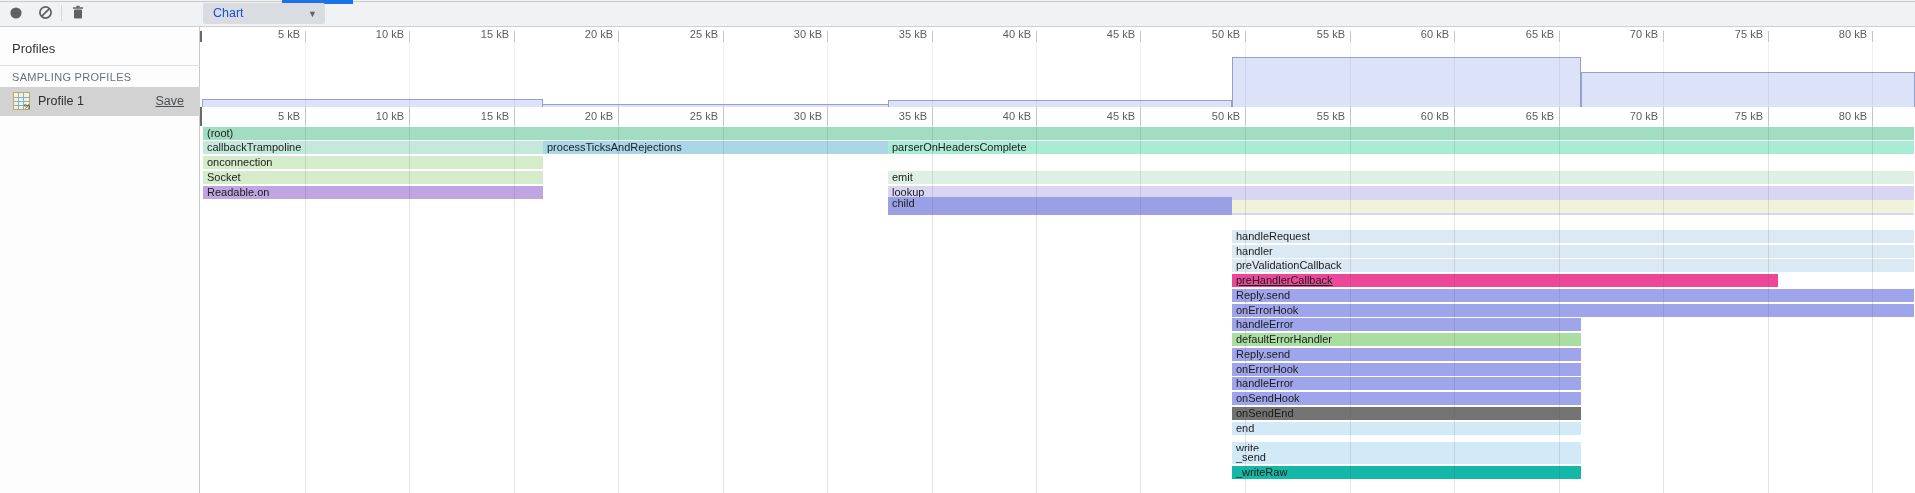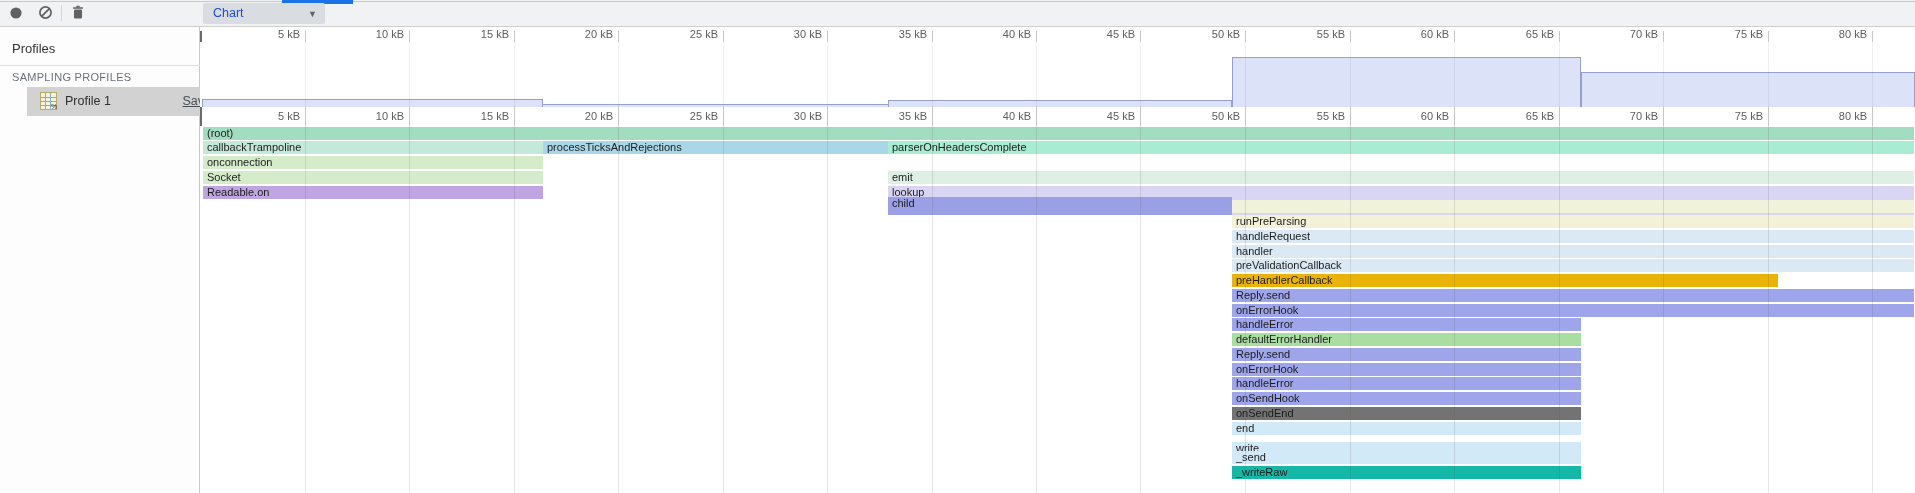--- a/index.html
+++ b/index.html
@@ -22,21 +22,21 @@
                   background:#d9dce1; border-radius:2px; cursor:pointer; }
   .chart-select-label { position:absolute; left:10px; top:3px; font-size:12.5px; color:#1d4ed8; }
   .chart-select-caret { position:absolute; right:8px; top:6px; font-size:9px; color:#5f6368; }
 
   
   .sidebar { position:absolute; left:0; top:27px; width:200px; height:466px;
              background:#fdfdfd; border-right:1px solid #c9c9c9; }
   .sidebar-title { position:absolute; left:12px; top:14px; font-size:13px; color:#333; }
   .sidebar-divider { position:absolute; left:0; top:38px; width:200px; height:1px; background:#e0e0e0; }
   .section-label { position:absolute; left:12px; top:44px; font-size:11px; color:#68707a; letter-spacing:.3px; }
-  .profile-row { position:absolute; left:0; top:60px; width:200px; height:29px; cursor:pointer;margin-left:27px; }
+  .profile-row { position:absolute; left:0; top:60px; width:200px; height:29px; cursor:pointer; }
   .profile-icon { position:absolute; left:13px; top:5px; width:17px; height:18px; }
   .profile-name { position:absolute; left:38px; top:7px; font-size:12.5px; color:#303030; }
   .profile-save { position:absolute; right:16px; top:7px; font-size:12.5px; color:#4a4f54;
                   text-decoration:underline; cursor:pointer; }
 
   
   .main { position:absolute; left:200px; top:27px; width:1715px; height:466px; background:#fff; }
   .ruler-top    { position:absolute; left:0; top:0;   width:1715px; height:15px; background:#fff; }
   .overview     { position:absolute; left:0; top:15px; width:1715px; height:65px; background:#fff; cursor:col-resize; }
   .ruler-bottom { position:absolute; left:0; top:80px; width:1715px; height:19px; background:#fff; }
@@ -236,25 +236,24 @@
         <div class="flame-bar" style="left: 3px; width: 340px; top: 15.25px; height: 13px; background: rgb(196, 233, 219);">callbackTrampoline</div>
         <div class="flame-bar" style="left: 343px; width: 345px; top: 15.25px; height: 13px; background: rgb(169, 215, 232);">processTicksAndRejections</div>
         <div class="flame-bar" style="left: 688px; width: 1026px; top: 15.25px; height: 13px; background: rgb(168, 236, 212);">parserOnHeadersComplete</div>
         <div class="flame-bar" style="left: 3px; width: 340px; top: 30px; height: 13px; background: rgb(212, 236, 202);">onconnection</div>
         <div class="flame-bar" style="left: 3px; width: 340px; top: 44.75px; height: 13px; background: rgb(212, 236, 202);">Socket</div>
         <div class="flame-bar" style="left: 688px; width: 1026px; top: 44.75px; height: 13px; background: rgb(221, 240, 227);">emit</div>
         <div class="flame-bar" style="left: 3px; width: 340px; top: 59.5px; height: 13px; background: rgb(191, 166, 227);">Readable.on</div>
         <div class="flame-bar" style="left: 688px; width: 1026px; top: 59.5px; height: 29px; background: rgb(217, 214, 243);">lookup</div>
         <div class="flame-bar" style="left: 688px; width: 1026px; top: 74.25px; height: 13px; background: rgb(241, 242, 218);">routeHandler</div>
         <div class="flame-bar bar-dotted" style="left: 688px; width: 344px; top: 71px; height: 18px; background: rgb(154, 160, 230);">child</div>
-        <div class="flame-bar" style="left: 1032px; width: 682px; top: 89px; height: 13px; background: rgb(243, 241, 216);">runPreParsing</div>
         <div class="flame-bar" style="left: 1032px; width: 682px; top: 103.75px; height: 13px; background: rgb(219, 233, 245);">handleRequest</div>
         <div class="flame-bar" style="left: 1032px; width: 682px; top: 118.5px; height: 13px; background: rgb(219, 233, 245);">handler</div>
         <div class="flame-bar" style="left: 1032px; width: 682px; top: 133.25px; height: 13px; background: rgb(219, 233, 245);">preValidationCallback</div>
-        <div class="flame-bar" style="left: 1032px; width: 546px; top: 148px; height: 13px; background: #eab308;">preHandlerCallback</div>
+        <div class="flame-bar" style="left: 1032px; width: 546px; top: 148px; height: 13px; background: #ec4899; text-decoration: underline;">preHandlerCallback</div>
         <div class="flame-bar" style="left: 1032px; width: 682px; top: 162.75px; height: 13px; background: rgb(159, 165, 234);">Reply.send</div>
         <div class="flame-bar" style="left: 1032px; width: 682px; top: 177.5px; height: 13px; background: rgb(159, 165, 234);">onErrorHook</div>
         <div class="flame-bar" style="left: 1032px; width: 349px; top: 192.25px; height: 13px; background: rgb(159, 165, 234);">handleError</div>
         <div class="flame-bar" style="left: 1032px; width: 349px; top: 207px; height: 13px; background: rgb(169, 221, 161);">defaultErrorHandler</div>
         <div class="flame-bar" style="left: 1032px; width: 349px; top: 221.75px; height: 13px; background: rgb(159, 165, 234);">Reply.send</div>
         <div class="flame-bar" style="left: 1032px; width: 349px; top: 236.5px; height: 13px; background: rgb(159, 165, 234);">onErrorHook</div>
         <div class="flame-bar" style="left: 1032px; width: 349px; top: 251.25px; height: 13px; background: rgb(159, 165, 234);">handleError</div>
         <div class="flame-bar" style="left: 1032px; width: 349px; top: 266px; height: 13px; background: rgb(159, 165, 234);">onSendHook</div>
         <div class="flame-bar" style="left: 1032px; width: 349px; top: 280.75px; height: 13px; background: #737373;">onSendEnd</div>
         <div class="flame-bar" style="left: 1032px; width: 349px; top: 295.5px; height: 13px; background: rgb(210, 233, 247);">end</div>

